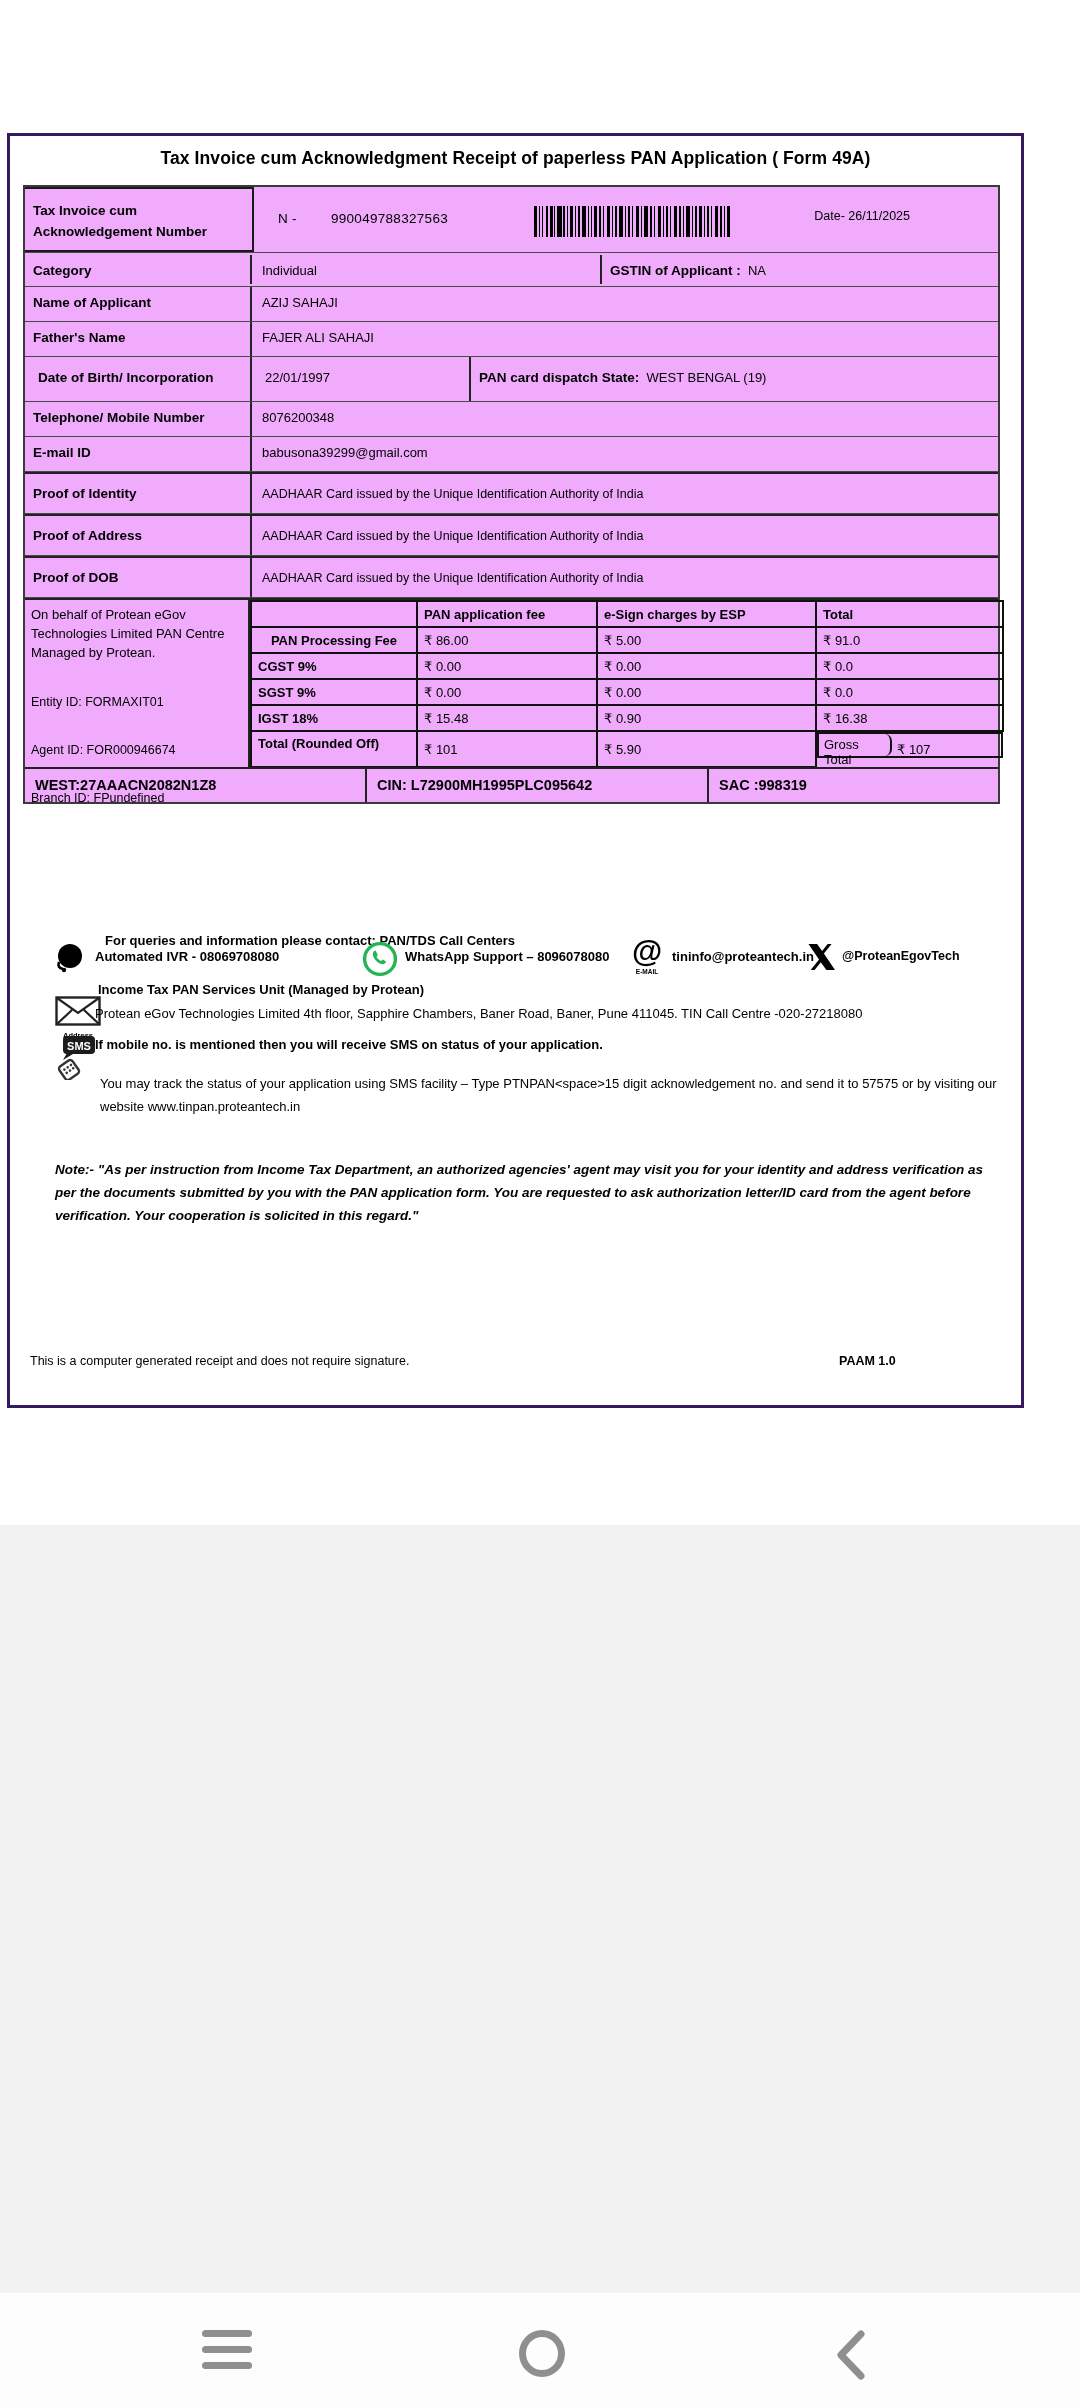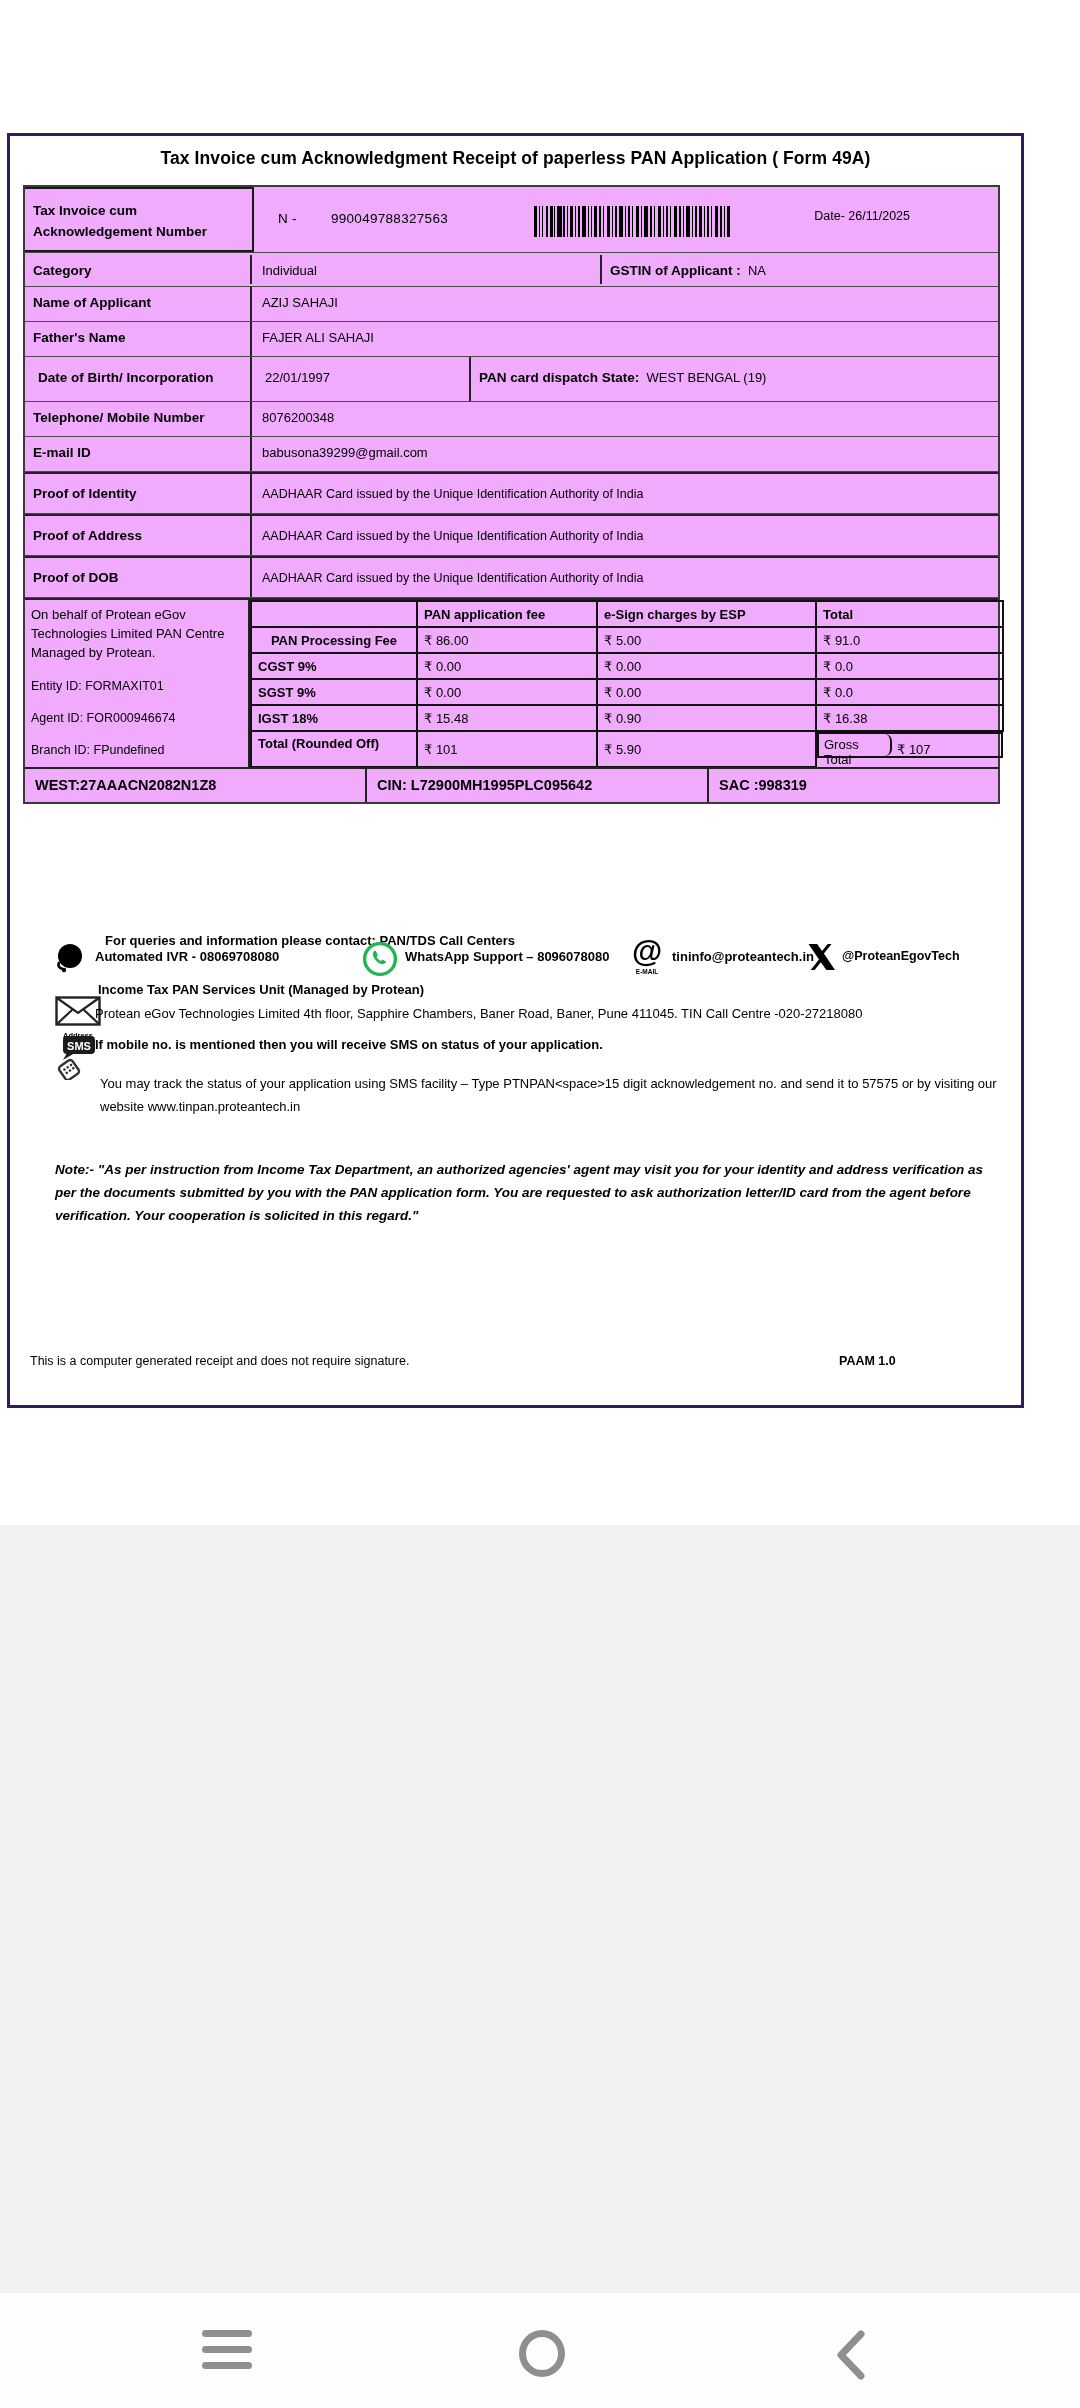--- a/index.html
+++ b/index.html
@@ -40,21 +40,21 @@
   .row-dob { height:45px; } .row-dob .tvalue { flex:0 0 219px; border-right:2px solid #222; }
   .row-dob .textra { flex:1 1 auto; border-left:none; padding-top:13px; }
   .row-dob .tlabel, .row-dob .tvalue { padding-top:13px;padding-left:13px; }
   .row-proof { height:42px; } .row-proof .tlabel { padding-top:12px; }
   .row-proof .tvalue { padding-top:13px; font-size:12.5px; }
 
   
   .fee-section { position:relative; display:flex; height:169px; border-bottom:none; }
   .fee-left { width:225px; flex:0 0 225px; border-right:2px solid #222; font-size:13px;
     padding:6px 4px 0 6px; line-height:1.45; }
-  .fee-left .idline { font-size:12.5px; margin-top:14px; }
+  .fee-left .idline { font-size:12.5px; margin-top:30px; }
   .fee-right { flex:1 1 auto; position:relative; }
   table.fees { border-collapse:collapse; width:752px; table-layout:fixed; }
   table.fees td, table.fees th { border:2px solid #111; font-size:13px; padding:4px 6px;
     text-align:left; vertical-align:middle; height:26px; }
   table.fees th { font-weight:bold; }
   th.nob { border-left:none; border-top:none; background:transparent; }
   td.feelabel { font-weight:bold; }
   .gross-wrap { display:flex; padding:0 !important; }
   .gross-l { width:73px; border-right:2px solid #111; font-weight:normal; padding:3px 5px;border-radius:7px; }
   .gross-v { flex:1; padding:8px 5px; }

